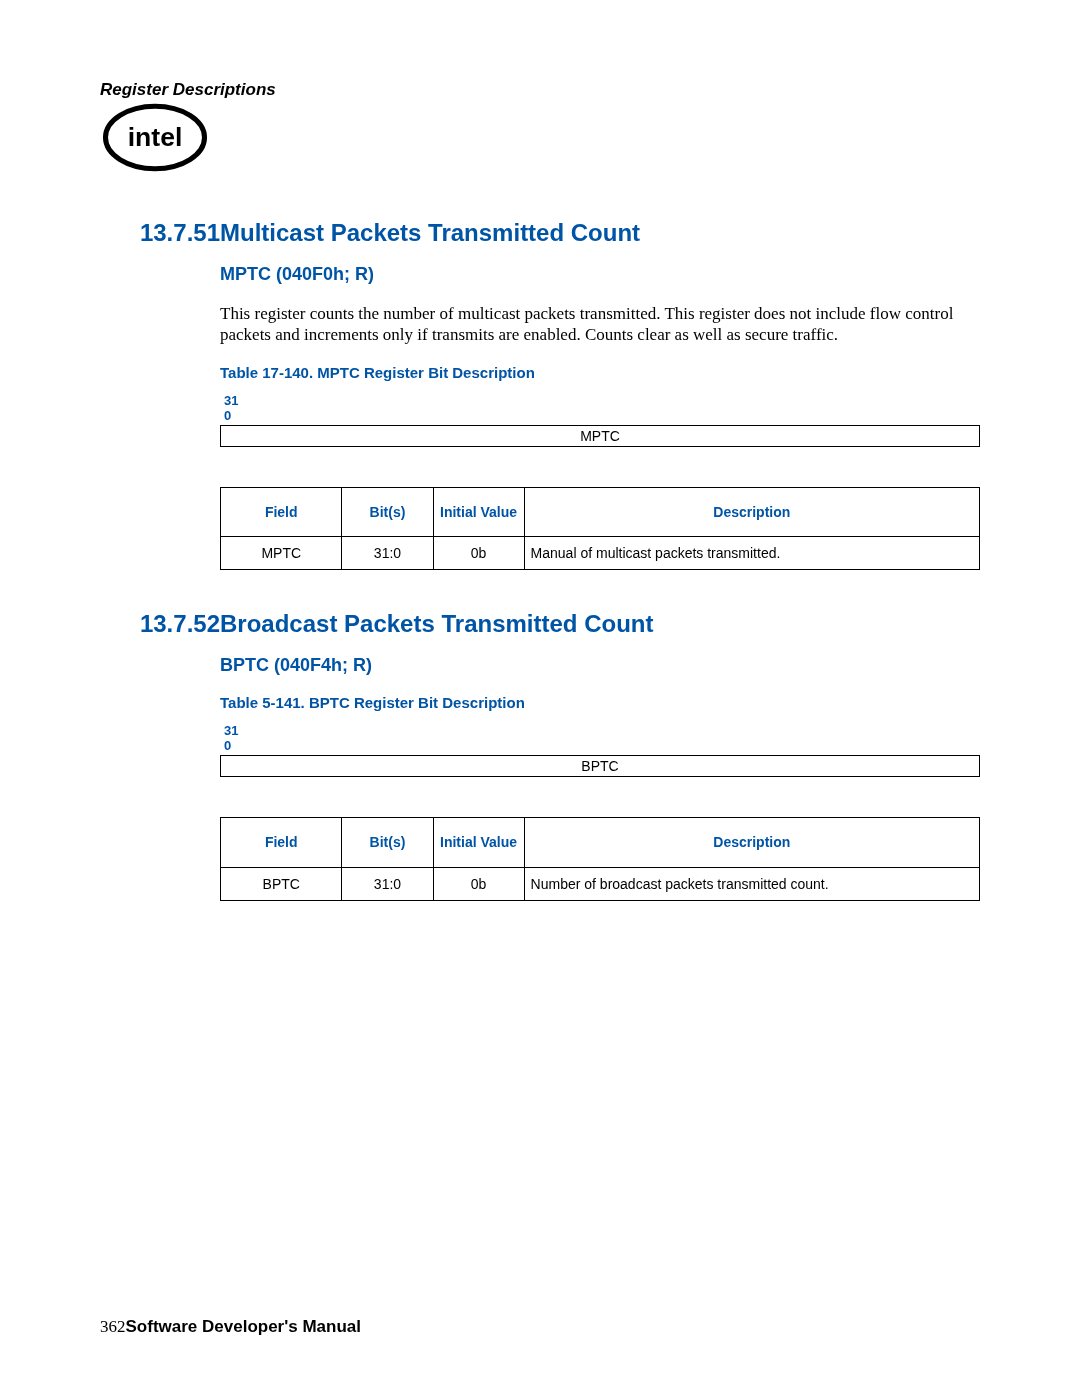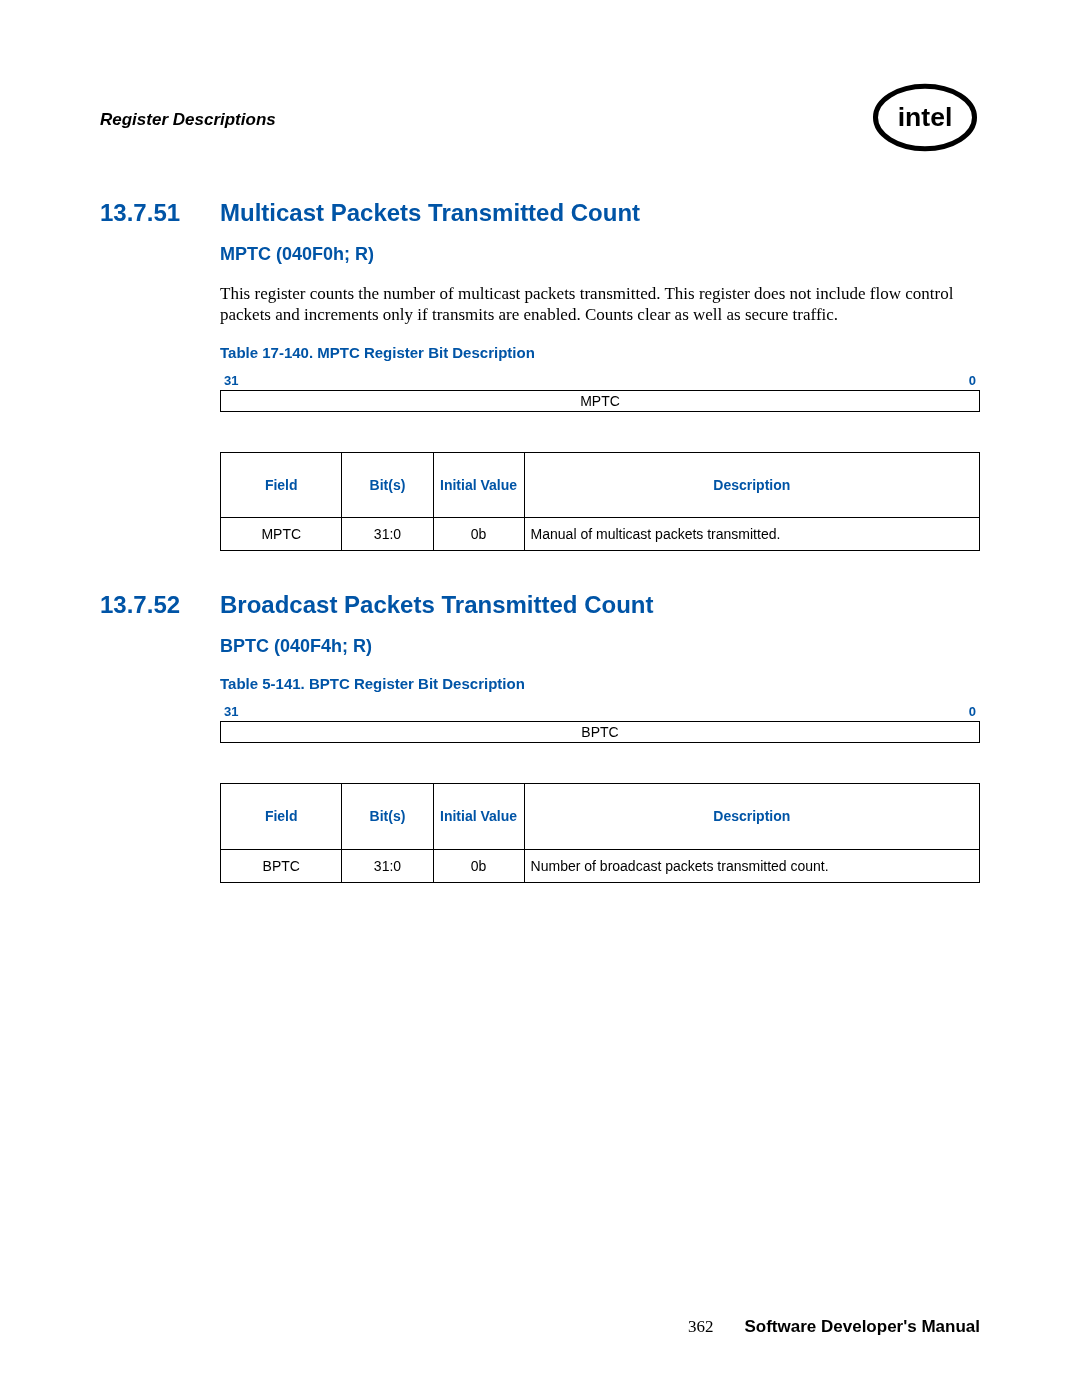--- a/index.html
+++ b/index.html
@@ -14,37 +14,38 @@
     position: relative;
   }
   .page {
     padding: 80px 100px 60px 100px;
     height: 100%;
     position: relative;
   }
   .header {
     display: flex;
     justify-content: space-between;
-    align-items: center;
     margin-bottom: 40px;
+    flex-direction: column;
   }
   .header-title {
     font-style: italic;
     font-weight: bold;
     font-family: Arial, Helvetica, sans-serif;
     font-size: 17px;
   }
   .logo {
     width: 110px;
     height: 75px;
   }
   .section-heading {
     display: flex;
     align-items: baseline;
     margin-bottom: 14px;
+    text-align: right;
   }
   .section-number {
     font-family: Arial, Helvetica, sans-serif;
     font-weight: bold;
     font-size: 24px;
     color: #0054a6;
     width: 120px;
   }
   .section-title {
     font-family: Arial, Helvetica, sans-serif;
@@ -70,46 +71,47 @@
   }
   .table-caption {
     font-family: Arial, Helvetica, sans-serif;
     font-weight: bold;
     font-size: 15px;
     color: #0054a6;
     margin-bottom: 12px;
   }
   .bit-labels {
     display: flex;
-    justify-content: space-between;
+    justify-content: center;
     font-family: Arial, Helvetica, sans-serif;
     font-weight: bold;
     font-size: 13px;
     color: #0054a6;
     margin-bottom: 2px;
     padding: 0 4px;
+    flex-direction: column;
   }
   .bit-box {
     border: 1px solid #000;
     text-align: center;
     font-family: Arial, Helvetica, sans-serif;
     font-size: 14px;
     padding: 2px 0;
     margin-bottom: 40px;
   }
   table.reg-table {
     border-collapse: collapse;
     width: 100%;
     font-family: Arial, Helvetica, sans-serif;
     font-size: 14px;
     margin-bottom: 40px;
   }
   table.reg-table th {
     border: 1px solid #000;
-    padding: 24px 6px;
+    padding: 16px 6px;
     font-weight: bold;
     color: #0054a6;
     text-align: center;
     line-height: 1.2;
   }
   table.reg-table td {
     border: 1px solid #000;
     padding: 8px 6px;
     text-align: center;
   }
@@ -119,24 +121,23 @@
   .col-field { width: 16%; }
   .col-bits { width: 12%; }
   .col-initial { width: 12%; }
   .col-desc { width: 60%; }
   .footer {
     position: absolute;
     bottom: 60px;
     left: 100px;
     right: 100px;
     display: flex;
-    justify-content: flex-end;
+    justify-content: flex-start;
     font-family: "Times New Roman", Times, serif;
     font-size: 17px;
-    gap: 31px;
   }
   .footer-right {
     font-family: Arial, Helvetica, sans-serif;
     font-weight: bold;
   }
 </style>
 </head>
 <body>
 
 <div class="page">

